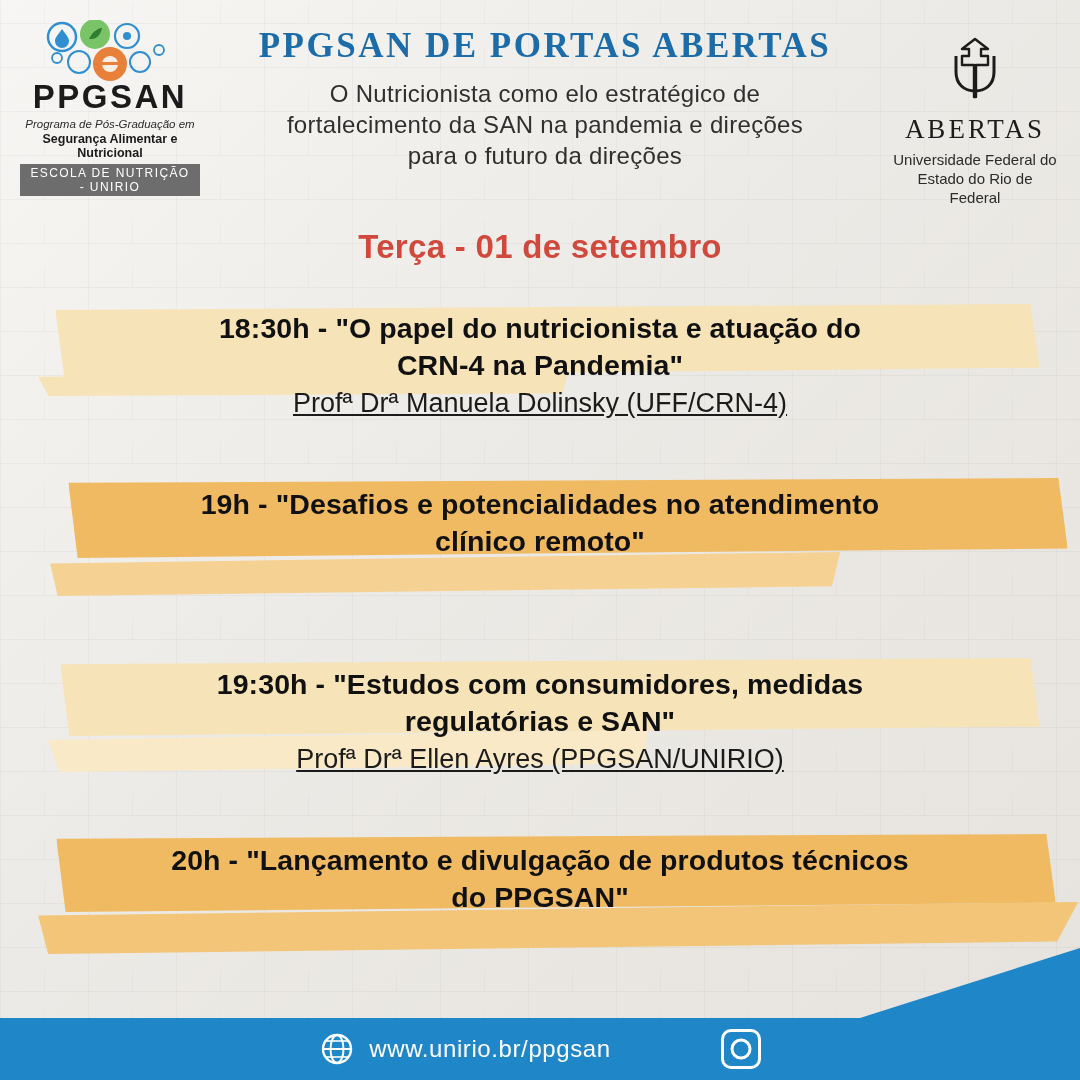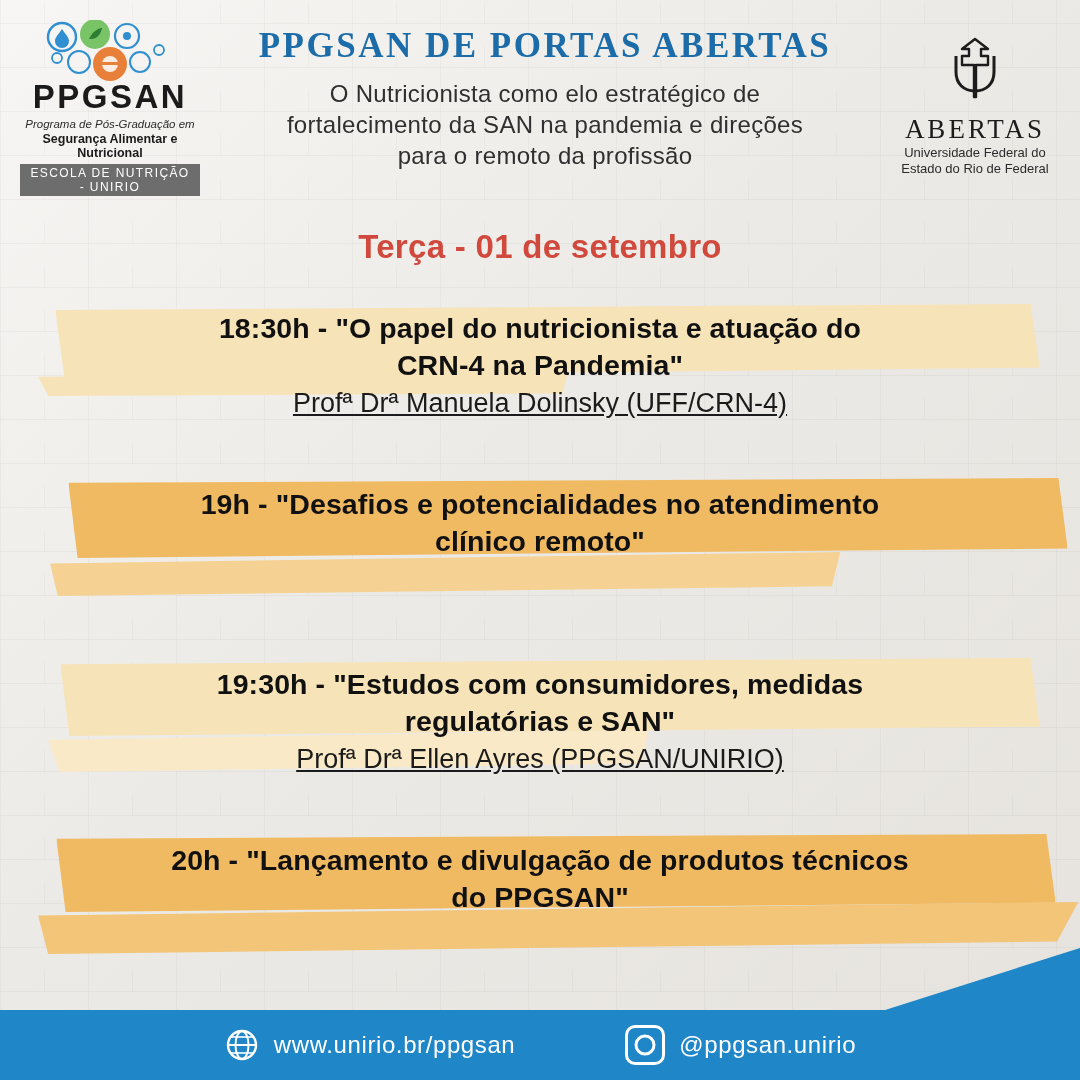--- a/index.html
+++ b/index.html
@@ -103,24 +103,24 @@
     padding-top: 22px;
   }
   .unirio-word {
     font-family: "Liberation Serif", serif;
     font-size: 27px;
     letter-spacing: 3px;
     color: #1c1c1c;
     margin-top: 4px;
   }
   .unirio-sub {
-    font-size: 13px;
+    font-size: 15px;
     color: #2b2b2b;
     line-height: 1.25;
-    margin-top: 0;
+    margin-top: 6px;
   }
 
   
   .date-line {
     text-align: center;
     font-size: 33px;
     font-weight: bold;
     color: #d0493c;
     margin-top: 38px;
     letter-spacing: 0.3px;
@@ -208,21 +208,21 @@
     right: 0;
     bottom: 62px;
     width: 220px;
     height: 70px;
     background: #1f86c8;
     clip-path: polygon(100% 0%, 100% 100%, 0% 100%);
   }
   .footer {
     position: absolute;
     left: 0; right: 0; bottom: 0;
-    height: 70px;
+    height: 62px;
     background: #1f86c8;
     display: flex;
     align-items: center;
     justify-content: center;
     gap: 110px;
     color: #ffffff;
   }
   .f-item {
     display: flex;
     align-items: center;
@@ -277,21 +277,21 @@
         <div class="l2">Segurança Alimentar e Nutricional</div>
         <div class="l3">ESCOLA DE NUTRIÇÃO - UNIRIO</div>
       </div>
     </div>
 
     <div class="title-block">
       <div class="main-title">PPGSAN DE PORTAS ABERTAS</div>
       <div class="subtitle">
         <div>O Nutricionista como elo estratégico de</div>
         <div>fortalecimento da SAN na pandemia e direções</div>
-        <div>para o remoto da profissão</div>
+        <div>para o futuro da direções</div>
       </div>
     </div>
 
     <div class="logo-right">
       <svg width="86" height="70" viewBox="0 0 86 70">
         <path d="M43 3 l13 10 -7 0 0 7 7 0 0 9 -12 0 0 32 -2 0 0 -32 -12 0 0 -9 7 0 0 -7 -7 0z" fill="none" stroke="#1c1c1c" stroke-width="2.4" stroke-linejoin="round"></path>
         <path d="M24 20 l0 16 c0 12 8 19 19 19 c11 0 19 -7 19 -19 l0 -16" fill="none" stroke="#1c1c1c" stroke-width="3"></path>
       </svg>
       <div class="unirio-word">ABERTAS</div>
       <div class="unirio-sub">
@@ -352,16 +352,15 @@
         <circle cx="18" cy="18" r="14" fill="none" stroke="#ffffff" stroke-width="2.4"></circle>
         <ellipse cx="18" cy="18" rx="6.5" ry="14" fill="none" stroke="#ffffff" stroke-width="2"></ellipse>
         <line x1="4" y1="18" x2="32" y2="18" stroke="#ffffff" stroke-width="2"></line>
         <line x1="6.5" y1="10" x2="29.5" y2="10" stroke="#ffffff" stroke-width="1.6"></line>
         <line x1="6.5" y1="26" x2="29.5" y2="26" stroke="#ffffff" stroke-width="1.6"></line>
       </svg>
       <span>www.unirio.br/ppgsan</span>
     </div>
     <div class="f-item">
       <span class="ig-box"></span>
-      <span>@ppgsan.unirio</span>
     </div>
   </div>
 </div>
 
 </body></html>

